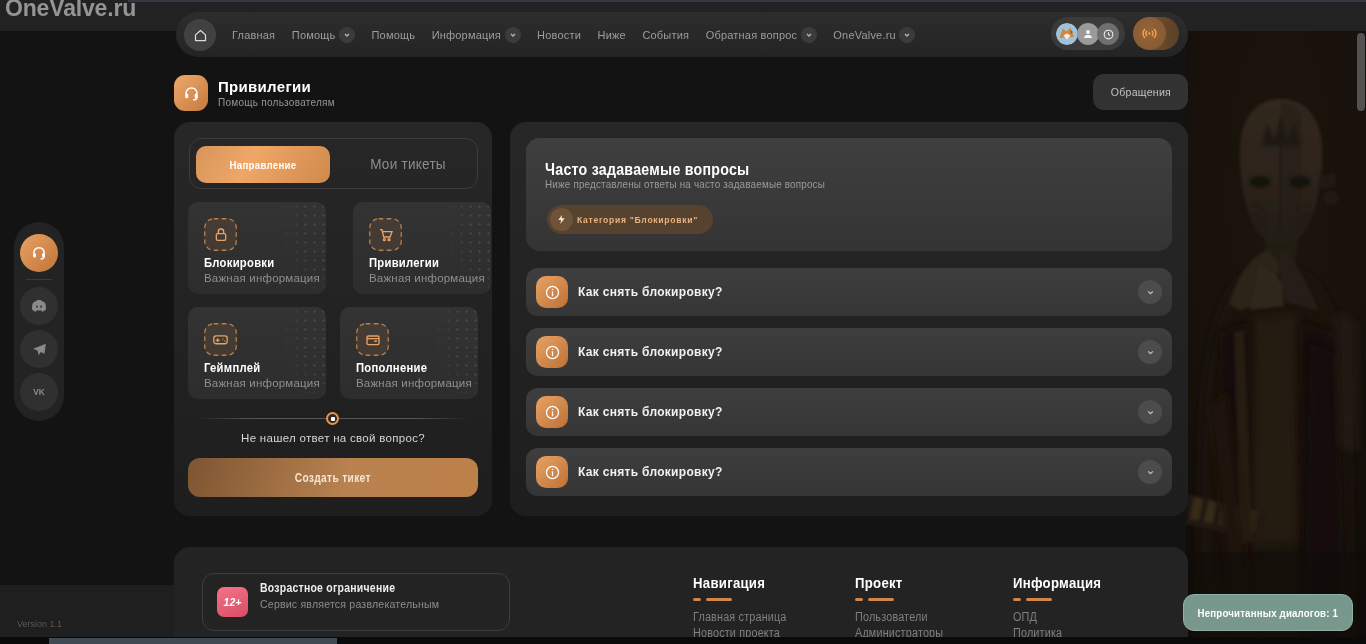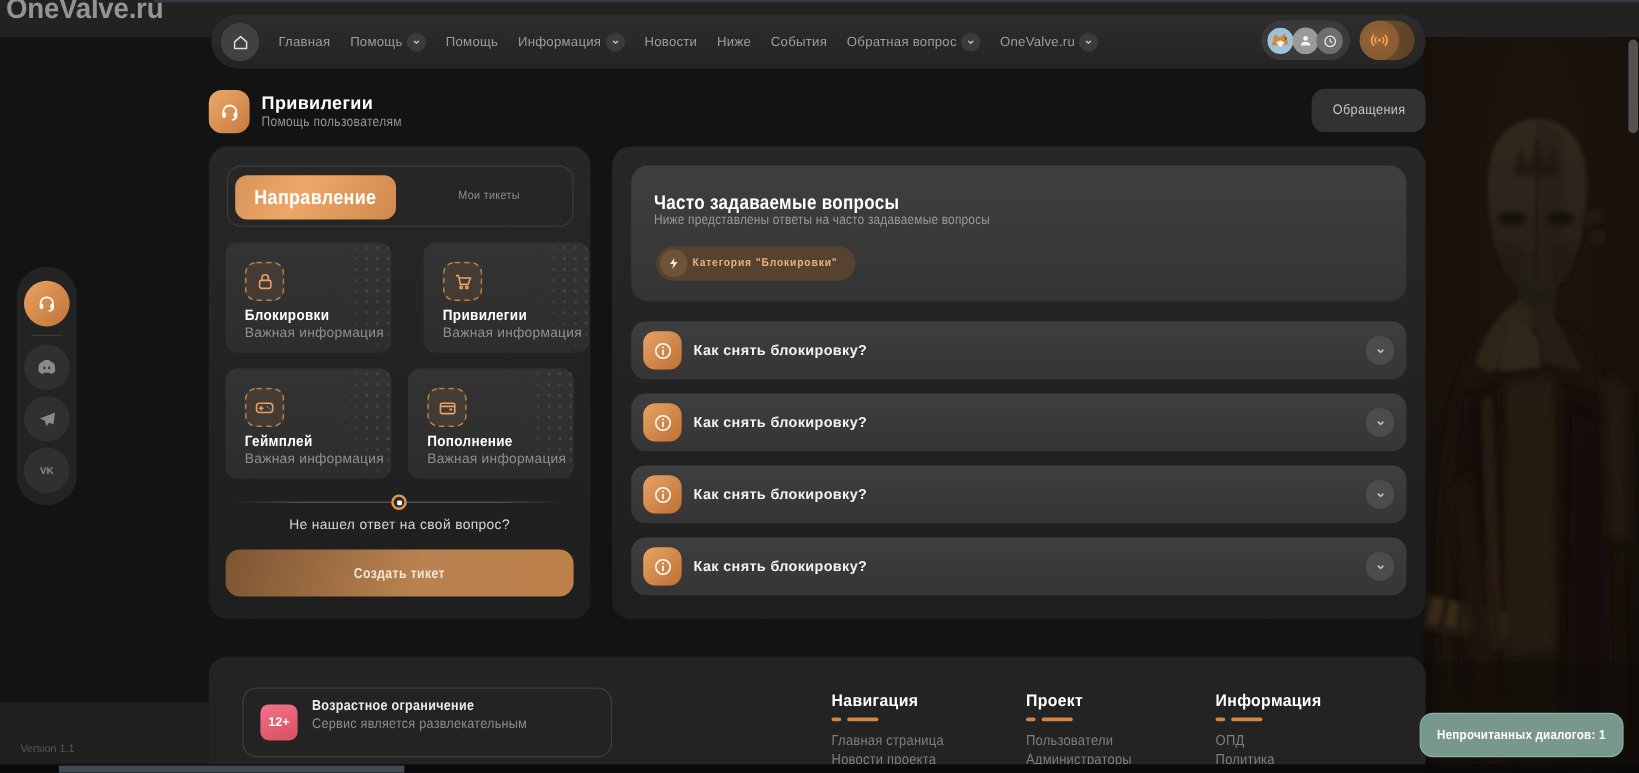--- a/index.html
+++ b/index.html
@@ -35,22 +35,22 @@
 .headicon { left:174px; top:75px; width:34px; height:36px; border-radius:11px; background:linear-gradient(135deg,#efa96c,#c57a3d); display:flex; align-items:center; justify-content:center; }
 .headtitle { left:218px; top:78px; font-size:15px; font-weight:bold; color:#fff; letter-spacing:0.3px; }
 .headsub { left:218px; top:96px; font-size:11.5px; color:#969696; letter-spacing:0.3px; }
 .appeals { left:1093px; top:74px; width:95px; height:36px; border-radius:11px; background:#323232; color:#c2c2c2; font-size:11.5px; display:flex; align-items:center; justify-content:center; letter-spacing:0.3px; }
 
 .panel { border-radius:16px; background:linear-gradient(180deg,#272727,#1e1e1e); }
 .lpanel { left:174px; top:122px; width:318px; height:394px; }
 .rpanel { left:510px; top:122px; width:678px; height:394px; }
 
 .tabbox { left:189px; top:138px; width:289px; height:51px; border-radius:12px; border:1px solid #3c3c3c; }
-.tabact { left:196px; top:146px; width:134px; height:37px; border-radius:10px; background:linear-gradient(120deg,#d7945a 0%,#efa767 40%,#cf894c 100%); color:#fff; font-weight:bold; font-size:17px; display:flex; align-items:center; justify-content:center; letter-spacing:0.3px; }
-.tabin { left:338px; top:146px; width:140px; height:35px; color:#8d8d8d; font-size:10px; display:flex; align-items:center; justify-content:center; letter-spacing:0.3px; }
+.tabact { left:196px; top:146px; width:134px; height:37px; border-radius:10px; background:linear-gradient(120deg,#d7945a 0%,#efa767 40%,#cf894c 100%); color:#fff; font-weight:bold; font-size:11px; display:flex; align-items:center; justify-content:center; letter-spacing:0.3px; }
+.tabin { left:338px; top:146px; width:140px; height:35px; color:#8d8d8d; font-size:15px; display:flex; align-items:center; justify-content:center; letter-spacing:0.3px; }
 
 .card { width:138px; height:92px; border-radius:10px; background:linear-gradient(180deg,#333333,#2d2d2d); overflow:hidden; }
 .card .dots { position:absolute; right:0; top:0; width:70px; height:100%; background-image:radial-gradient(#444444 1.2px, transparent 1.2px); background-size:9px 9px; -webkit-mask-image:radial-gradient(ellipse 90% 110% at 100% 30%, #000 35%, transparent 75%); mask-image:radial-gradient(ellipse 90% 110% at 100% 30%, #000 35%, transparent 75%); }
 .cicon { position:absolute; left:16px; top:16px; width:33px; height:33px; border-radius:10px; background:rgba(200,140,80,0.13); display:flex; align-items:center; justify-content:center; }
 .cicon .dash { position:absolute; left:0; top:0; }
 .ctitle { position:absolute; left:16px; top:54px; font-size:12.5px; font-weight:bold; color:#fff; letter-spacing:0.3px; }
 .csub { position:absolute; left:16px; top:70px; font-size:11.5px; color:#8f8f8f; letter-spacing:0.2px; }
 
 .divline { left:196px; top:418px; width:274px; height:1px; background:linear-gradient(90deg,rgba(120,120,120,0),#575757 20%,#575757 80%,rgba(120,120,120,0)); }
 .divcirc { left:326px; top:412px; width:13px; height:13px; border-radius:50%; border:2.5px solid #e8964f; background:#2a2a2a; }
@@ -64,21 +64,21 @@
 .catpill { left:547px; top:205px; width:166px; height:29px; border-radius:15px; background:#55422f; display:flex; align-items:center; padding:0 0 0 3px; }
 .catcirc { width:23px; height:23px; border-radius:50%; background:#6e5338; display:flex; align-items:center; justify-content:center; margin-right:4px; flex:none; }
 .cattext { font-size:9.5px; font-weight:bold; color:#eab37f; letter-spacing:0.8px; white-space:nowrap; }
 .faqrow { left:526px; width:646px; height:48px; border-radius:12px; background:linear-gradient(180deg,#3e3e3e,#353535); }
 .faqicon { position:absolute; left:10px; top:8px; width:32px; height:32px; border-radius:10px; background:linear-gradient(135deg,#e8a264,#bd7136); display:flex; align-items:center; justify-content:center; }
 .faqq { position:absolute; left:52px; top:17px; font-size:12px; font-weight:bold; color:#f2f2f2; letter-spacing:0.3px; }
 .faqchev { position:absolute; right:10px; top:12px; width:24px; height:24px; border-radius:50%; background:#4c4c4c; display:flex; align-items:center; justify-content:center; }
 
 .footer { left:174px; top:547px; width:1014px; height:90px; border-radius:16px 16px 0 0; background:#232323; }
 .agecard { left:202px; top:573px; width:308px; height:58px; border-radius:12px; border:1px solid #3e3e3e; }
-.agebadge { left:217px; top:587px; width:31px; height:30px; border-radius:7px; background:linear-gradient(160deg,#f3738b,#d94e62); color:#fff; font-weight:bold; font-size:10.5px; display:flex; align-items:center; justify-content:center; }
+.agebadge { left:217px; top:587px; width:31px; height:30px; border-radius:7px; background:linear-gradient(160deg,#f3738b,#d94e62); color:#fff; font-weight:bold; font-size:10.5px; display:flex; align-items:center; justify-content:center;font-style:italic; }
 .agetitle { left:260px; top:581px; font-size:12px; font-weight:bold; color:#ededed; letter-spacing:0.3px; }
 .agesub { left:260px; top:598px; font-size:11.5px; color:#8c8c8c; letter-spacing:0.2px; }
 .fcol-h { font-size:14px; font-weight:bold; color:#fff; letter-spacing:0.3px; }
 .fdash { margin-top:7px; display:flex; gap:5px; align-items:center; }
 .fdash i { display:block; height:3px; border-radius:2px; background:#d08648; }
 .fl { font-size:12px; color:#7f7f7f; letter-spacing:0.2px; }
 .version { left:17px; top:619px; font-size:9px; color:#585858; }
 .toast { left:1183px; top:594px; width:170px; height:37px; border-radius:11px; background:#78978d; border:1px solid #8fb0a4; color:#fff; font-weight:bold; font-size:11px; display:flex; align-items:center; justify-content:center; letter-spacing:0.2px; }
 .hbar { left:0; top:637px; width:1366px; height:7px; background:#0a0a0a; }
 .hthumb { left:49px; top:638px; width:288px; height:6px; background:#3f4a52; }

